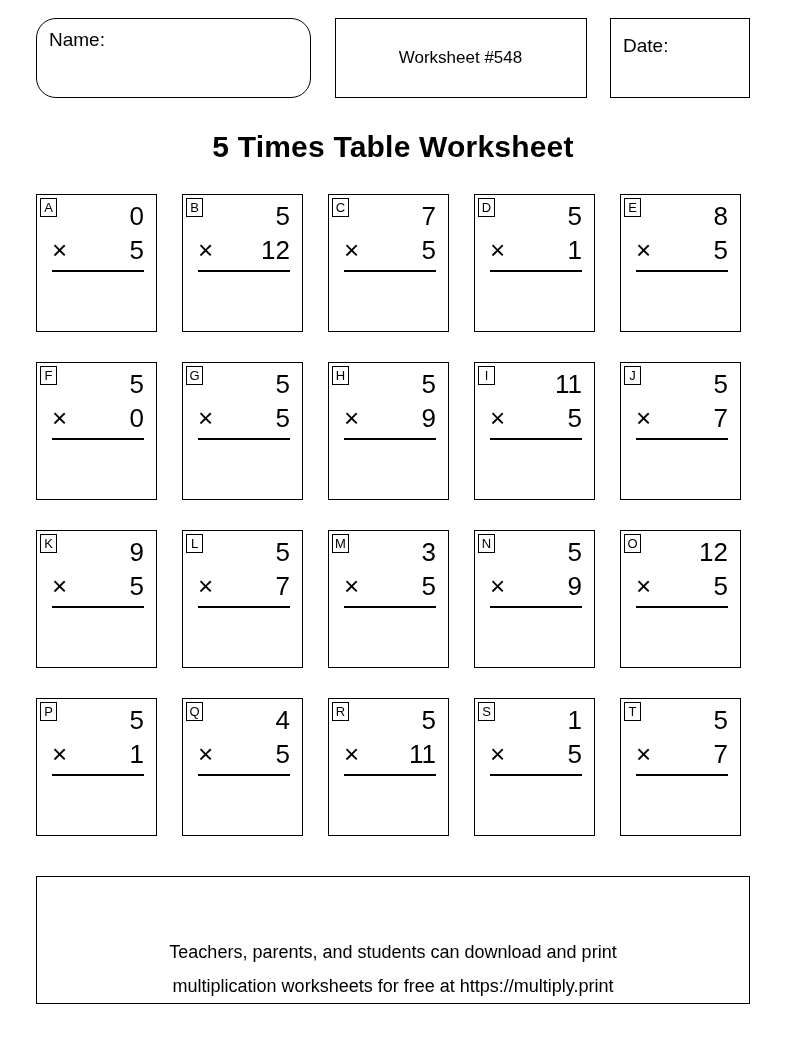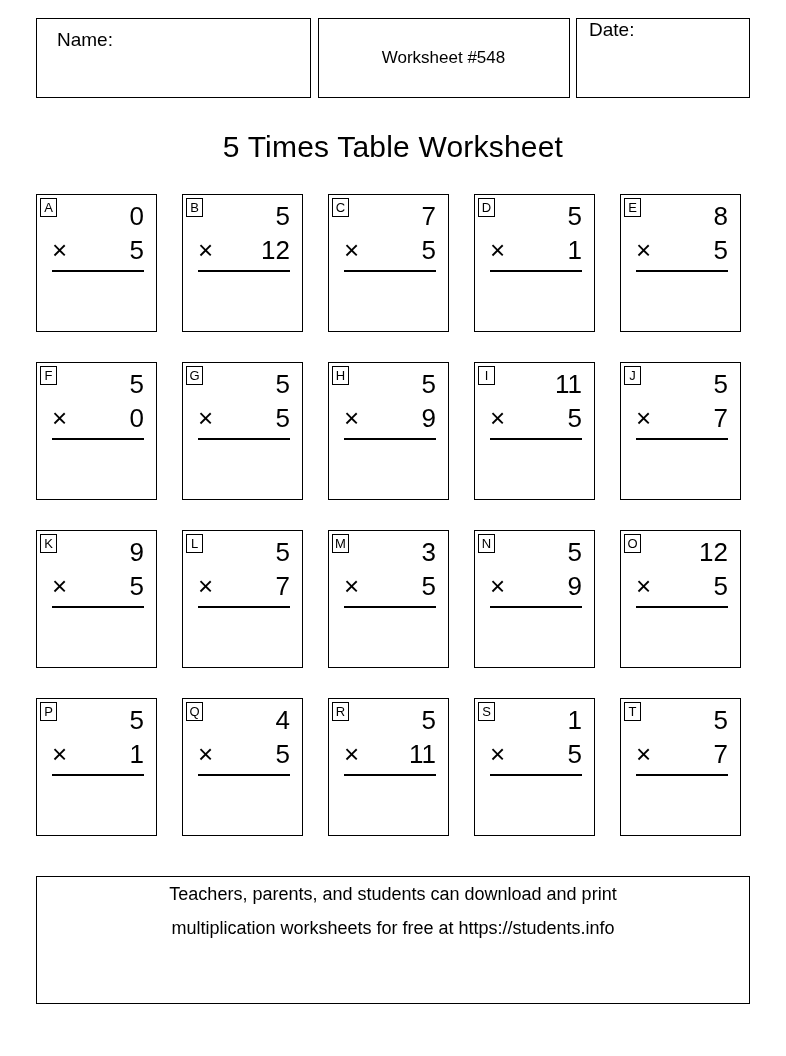--- a/index.html
+++ b/index.html
@@ -29,43 +29,44 @@
     justify-content: space-between;
     height: 80px;
   }
   .hdr-box {
     border: 1px solid #000;
     box-sizing: border-box;
     height: 80px;
   }
   .name-box {
     width: 275px;
-    padding: 10px 0 0 20px;
+    padding: 10px 0 0 12px;
     font-size: 19px;
+    border-radius: 20px;
   }
   .center-box {
     width: 252px;
     display: flex;
     flex-direction: row;
     align-items: center;
     justify-content: center;
     font-size: 17px;
     line-height: 1.5;
   }
   .date-box {
-    width: 174px;
-    padding: 0 0 0 12px;
+    width: 140px;
+    padding: 16px 0 0 12px;
     font-size: 19px;
   }
 
   
   .worksheet-title {
     text-align: center;
     font-size: 30px;
-    font-weight: normal;
+    font-weight: bold;
     margin: 32px 0 0 0;
     letter-spacing: 0.2px;
   }
 
   
   .grid {
     margin-top: 30px;
     display: grid;
     grid-template-columns: repeat(5, 121px);
     grid-auto-rows: 138px;
@@ -124,21 +125,21 @@
     position: absolute;
     left: 36px;
     top: 876px;
     width: 714px;
     height: 128px;
     border: 1px solid #000;
     box-sizing: border-box;
     display: flex;
     flex-direction: column;
     align-items: center;
-    justify-content: flex-start;
+    justify-content: flex-end;
     font-size: 18px;
     line-height: 1.9;
     text-align: center;
   }
 </style>
 </head>
 <body>
 
 <div class="page">
 
@@ -395,16 +396,16 @@
           <span>7</span>
         </div>
         <div class="rule"></div>
       </div>
     </div>
 
   </div>
 
   <div class="footer">
     <div>Teachers, parents, and students can download and print</div>
-    <div>multiplication worksheets for free at https://students.info</div>
+    <div>multiplication worksheets for free at https://multiply.print</div>
   </div>
 
 </div>
 
 </body></html>

